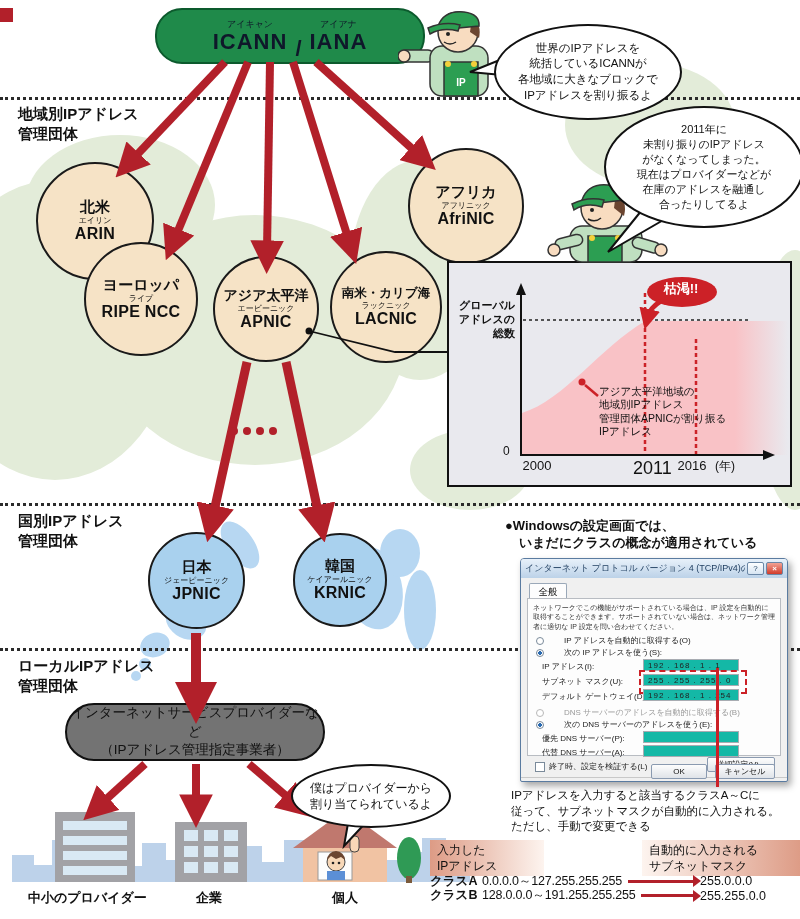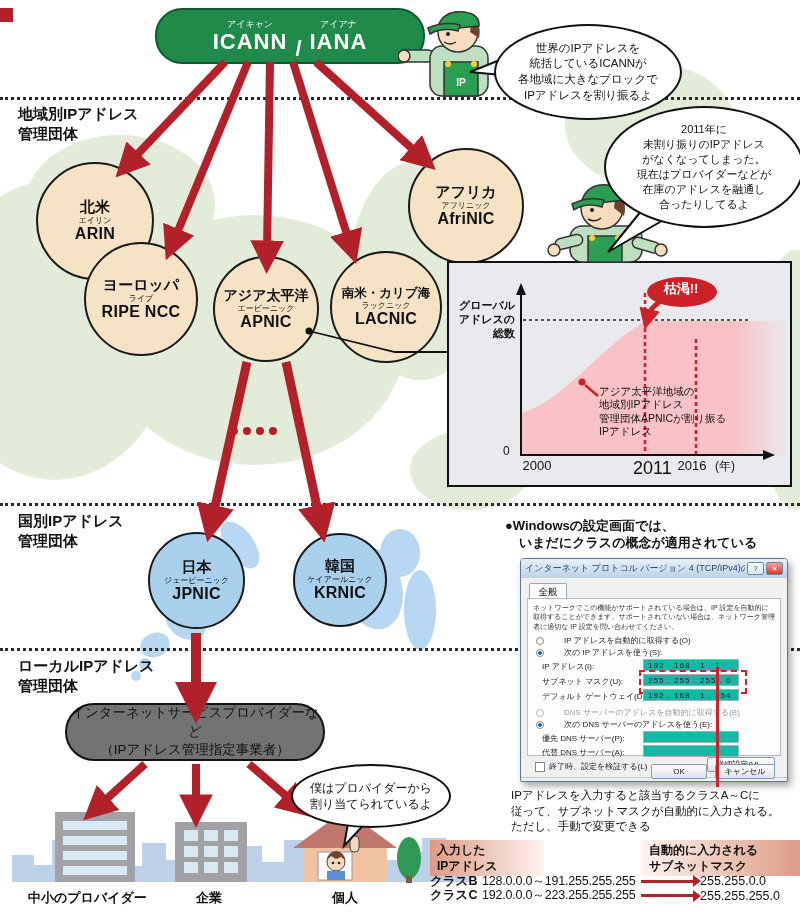--- a/index.html
+++ b/index.html
@@ -12,21 +12,21 @@
   .dotline{height:0;border-top:3px dotted #2b2b2b;left:0;width:800px;z-index:5;}
 
   .corner{width:13px;height:14px;background:#b2202a;left:0;top:8px;z-index:6;}
 
   
   .seclabel{font-weight:bold;font-size:15px;line-height:1.3;z-index:10;}
 
   
   #icann{left:155px;top:8px;width:266px;height:52px;background:#1f8a4a;border:2px solid #0c5a2d;
          border-radius:27px;display:flex;align-items:center;justify-content:center;gap:8px;
-         color:#ffffff;z-index:10;}
+         color:#0f172a;z-index:10;}
   .ruby{display:flex;flex-direction:column;align-items:center;line-height:1;}
   .furi-top{font-size:9px;margin-bottom:2px;}
   .bigword{font-size:22px;font-weight:bold;letter-spacing:1px;}
   .sep{font-size:22px;font-weight:bold;align-self:flex-end;}
 
   
   .org{border-radius:50%;border:2.5px solid #1a1a1a;display:flex;flex-direction:column;
        align-items:center;justify-content:center;text-align:center;z-index:10;box-sizing:border-box;}
   .tan{background:#f6e3c6;}
   .blue{background:#a9d1ee;}
@@ -107,21 +107,21 @@
   .dcheck{position:absolute;display:flex;align-items:center;gap:4px;font-size:8px;color:#222;justify-content:space-between;}
   .cbox{width:8px;height:8px;border:1px solid #7a8a9a;background:#fff;flex:none;}
 
   
   #redline{left:716px;top:668px;width:3px;height:119px;background:#cc2127;z-index:16;}
 
   
   #subcap{left:511px;top:788px;width:288px;font-size:11.5px;line-height:1.35;z-index:10;}
 
   
-  .badge{position:absolute;font-size:12px;font-weight:bold;line-height:1.35;padding:2px 7px;z-index:10;}
+  .badge{position:absolute;font-size:12px;font-weight:normal;line-height:1.35;padding:2px 7px;z-index:10;}
   #badgeL{left:430px;top:840px;width:100px;background:linear-gradient(90deg,#dd9b85,#fdf4ef);}
   #badgeR{left:642px;top:840px;width:146px;background:linear-gradient(90deg,#fdf4ef,#dd9b85);}
   #ctable{left:430px;top:874px;width:366px;z-index:10;font-size:12.5px;}
   .crow{display:flex;align-items:center;height:14px;margin-bottom:0.5px;}
   .ccls{width:52px;font-weight:bold;flex:none;}
   .crange{flex:none;letter-spacing:-0.2px;}
   .carrow{flex:1;height:3px;background:#b2202a;margin:0 2px 0 6px;position:relative;min-width:8px;}
   .carrow::after{content:"";position:absolute;right:-7px;top:-4.5px;border-left:8px solid #b2202a;
         border-top:6px solid transparent;border-bottom:6px solid transparent;}
   .cmask{width:96px;flex:none;padding-left:4px;}
@@ -474,26 +474,26 @@
   <div id="badgeL" class="badge">
     <span style="display:block">入力した</span>
     <span style="display:block">IPアドレス</span>
   </div>
   <div id="badgeR" class="badge">
     <span style="display:block">自動的に入力される</span>
     <span style="display:block">サブネットマスク</span>
   </div>
   <div id="ctable" class="abs">
     <div class="crow">
+      <span class="ccls">クラスA</span>
+      <span class="crange">0.0.0.0～127.255.255.255</span>
+      <span class="carrow"></span>
+      <span class="cmask">255.0.0.0</span>
+    </div>
+    <div class="crow">
       <span class="ccls">クラスB</span>
       <span class="crange">128.0.0.0～191.255.255.255</span>
       <span class="carrow"></span>
       <span class="cmask">255.255.0.0</span>
     </div>
-    <div class="crow">
-      <span class="ccls">クラスC</span>
-      <span class="crange">192.0.0.0～223.255.255.255</span>
-      <span class="carrow"></span>
-      <span class="cmask">255.255.255.0</span>
-    </div>
   </div>
 
 </div>
 
 </body></html>

